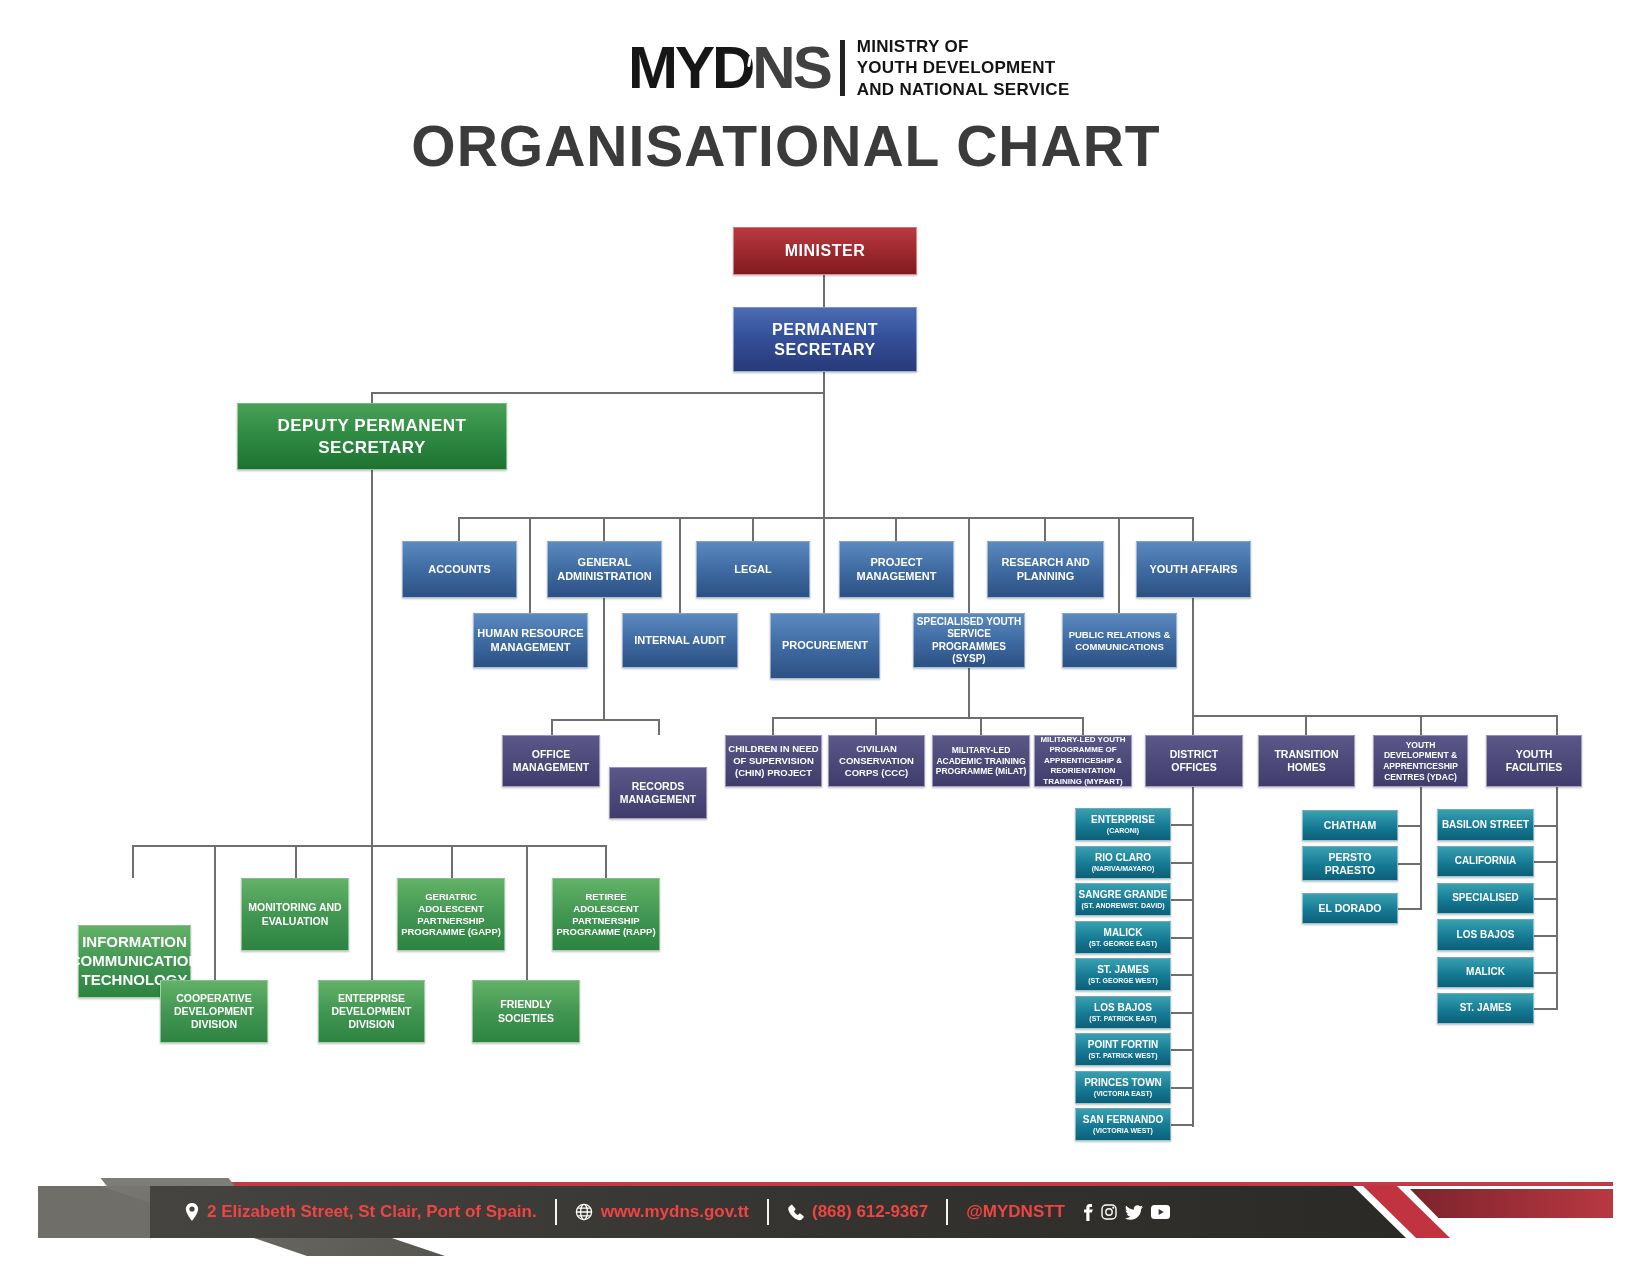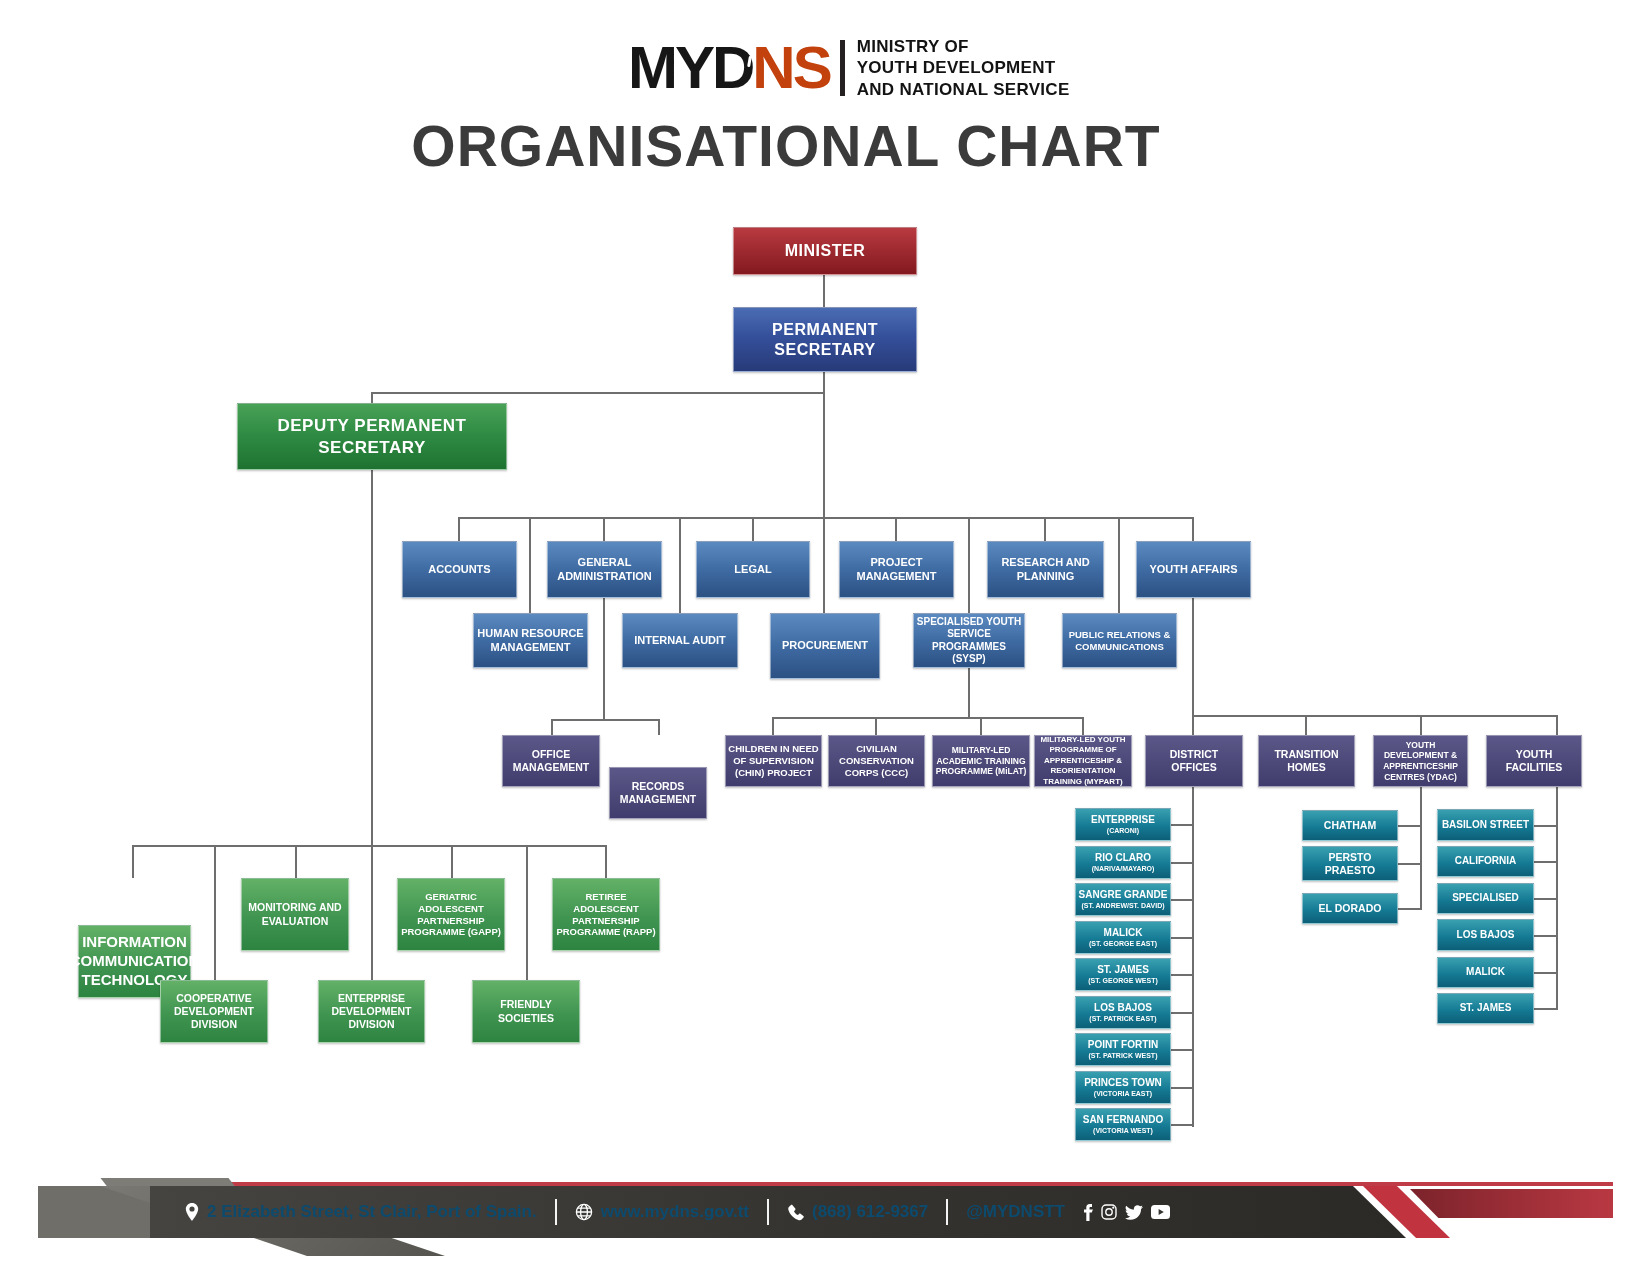--- a/index.html
+++ b/index.html
@@ -1,21 +1,21 @@
 <!DOCTYPE html>
 <html><head>
 <meta charset="utf-8">
 <style>
   html,body{margin:0;padding:0;background:#fff;}
   .stage{position:relative;width:1650px;height:1275px;background:#fff;overflow:hidden;
          font-family:"Liberation Sans",sans-serif;}
   
   .logo-row{position:absolute;left:628px;top:36px;display:flex;align-items:center;}
   .logo-word{position:relative;font-weight:bold;font-size:60px;letter-spacing:-3px;line-height:1;color:#161616;}
-  .logo-word .red{color:#c2410c;}
+  .logo-word .red{color:#404040;}
   .fig{position:absolute;width:3px;height:11px;background:#fff;border-radius:2px;}
   .fig::before{content:'';position:absolute;top:-6px;left:-1px;width:5px;height:5px;border-radius:50%;background:#fff;}
   .logo-divider{width:5px;height:56px;background:#242021;margin:0 12px 0 10px;}
   .ministry-lines{font-size:17px;font-weight:bold;color:#131313;line-height:1.25;letter-spacing:.3px;}
   .page-title{position:absolute;left:386px;top:113px;width:800px;text-align:center;
               font-size:57px;font-weight:bold;color:#3b3b3b;letter-spacing:1px;}
   
   .bx{position:absolute;display:flex;align-items:center;justify-content:center;text-align:center;
       color:#fff;font-weight:bold;box-sizing:border-box;line-height:1.25;z-index:2;padding:1px;
       border:1px solid rgba(255,255,255,.45);box-shadow:0 1px 2px rgba(0,0,0,.25);}
@@ -41,21 +41,21 @@
             clip-path:polygon(0 0,40% 0,100% 100%,60% 100%);}
   .f-darkbar{position:absolute;left:150px;top:1186px;width:1256px;height:52px;
              background:linear-gradient(90deg,#454440 0%,#34332f 55%,#2b2a27 100%);
              clip-path:polygon(0 0,calc(100% - 53px) 0,100% 100%,0 100%);}
   .f-stripe{position:absolute;left:1363px;top:1186px;width:87px;height:52px;background:#c0333f;
             clip-path:polygon(0 0,39% 0,100% 100%,61% 100%);}
   .f-band{position:absolute;left:1410px;top:1189px;width:203px;height:29px;
           background:linear-gradient(90deg,#7c232b 0%,#b93842 100%);
           clip-path:polygon(0 0,100% 0,100% 100%,14% 100%);}
   .f-content{position:absolute;left:185px;top:1195px;height:34px;display:flex;align-items:center;
-             color:#0c4a6e;font-weight:bold;font-size:17px;z-index:3;white-space:nowrap;justify-content:space-between;}
+             color:#ef4444;font-weight:bold;font-size:17px;z-index:3;white-space:nowrap;justify-content:space-between;}
   .f-item{display:flex;align-items:center;gap:8px;}
   .sep{width:2px;height:26px;background:#fff;opacity:.95;margin:0 18px;}
   .soc{display:flex;align-items:center;gap:8px;margin-left:10px;}
 </style>
 </head>
 <body>
 
 <div class="stage">
 
   <div class="logo-row">

